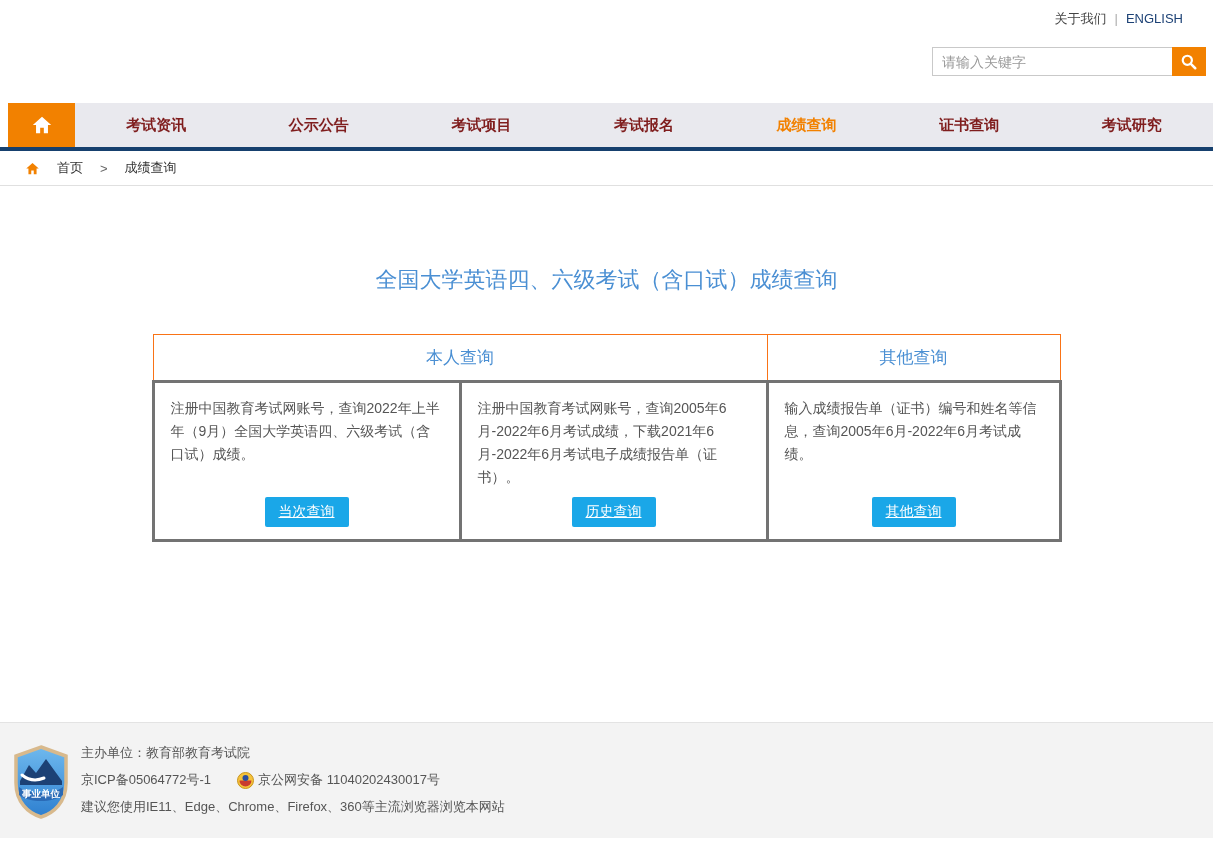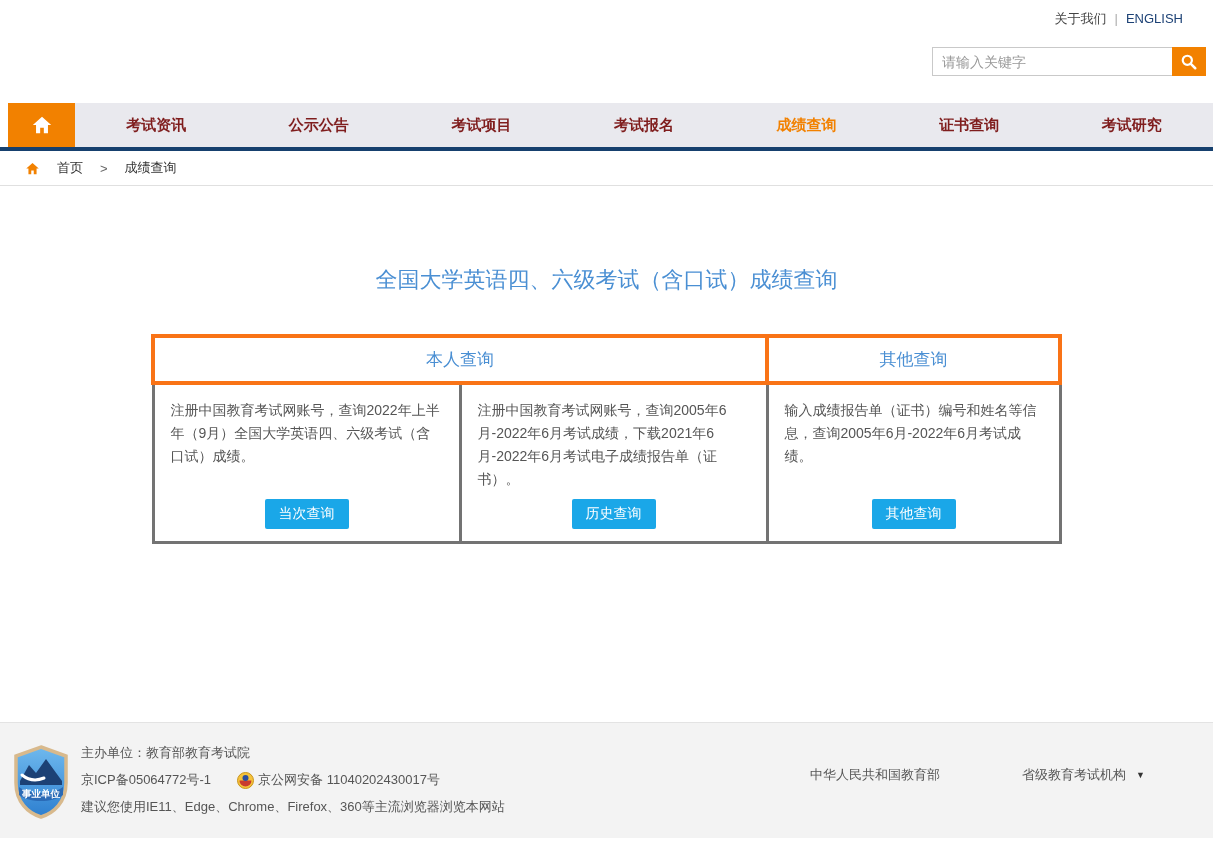--- a/index.html
+++ b/index.html
@@ -40,32 +40,33 @@
   
   .breadcrumb { height:35px; display:flex; align-items:center; gap:17px;
     padding-left:25px; border-bottom:1px solid #e0e0e0; font-size:13px; color:#333; }
   .breadcrumb .bc-link { cursor:pointer; }
   .breadcrumb .bc-sep { color:#666; }
   
   .content { height:536px; background:#fff; }
   .page-title { padding-top:79px; text-align:center; font-size:22px; color:#4a8fd3; font-weight:normal; margin:0; }
   table.query { width:907px; margin:39px auto 0; border-collapse:collapse; table-layout:fixed; }
   table.query th {
-    height:47px; border:4px solid #f97316; font-size:17px; font-weight:normal;
+    height:47px; border:1px solid #f97316; font-size:17px; font-weight:normal;
     color:#4a8fd3; background:#fff; text-align:center;
   }
   table.query td {
     height:141px; border:3px solid #737373; vertical-align:top; position:relative;
     padding:14px 16px 50px 16px; font-size:14px; color:#555; line-height:1.65;
   }
   .cell-btn-row { position:absolute; left:0; bottom:12px; width:100%; text-align:center; }
   .q-btn {
     display:inline-block; min-width:80px; padding:6px 14px; background:#1aa7e8; color:#fff;
     font-size:14px; border:none; border-radius:2px; cursor:pointer;
     font-family:"Liberation Sans", sans-serif;
+    text-decoration:underline;
   }
   
   .footer { height:116px; background:#f3f3f3; border-top:1px solid #e3e3e3;
     padding:20px 0 0 14px; display:flex; }
   .f-badge { width:54px; height:74px; flex:0 0 auto; margin-top:2px; }
   .f-text { margin-left:13px; font-size:13px; color:#555; line-height:1.55; }
   .f-line { margin-bottom:7px; display:flex; align-items:center; }
   .f-line .gap { width:26px; }
   .f-line .police-ic { margin-right:4px; display:inline-flex; }
   .f-link { cursor:pointer; color:#555; }
@@ -184,22 +185,15 @@
           <circle cx="8.5" cy="8.5" r="8" fill="#f5c33b" stroke="#c9931b" stroke-width="1"></circle>
           <path d="M2.5 8.5 a6 6 0 0 0 12 0 Z" fill="#c93a2e"></path>
           <circle cx="8.5" cy="6" r="3" fill="#2b4ea0"></circle>
         </svg>
       </span>
       <span class="f-link">京公网安备 11040202430017号</span>
     </div>
     <div class="f-line">建议您使用IE11、Edge、Chrome、Firefox、360等主流浏览器浏览本网站</div>
   </div>
   <div class="f-right">
-    <div class="fl-row2">
-      <span class="gov-link">中华人民共和国教育部</span>
-      <span class="prov-dd">
-        <span>省级教育考试机构</span>
-        <span class="dd-arrow">▼</span>
-      </span>
-    </div>
   </div>
 </div>
 <div class="bottom-strip"></div>
 
 </body></html>

